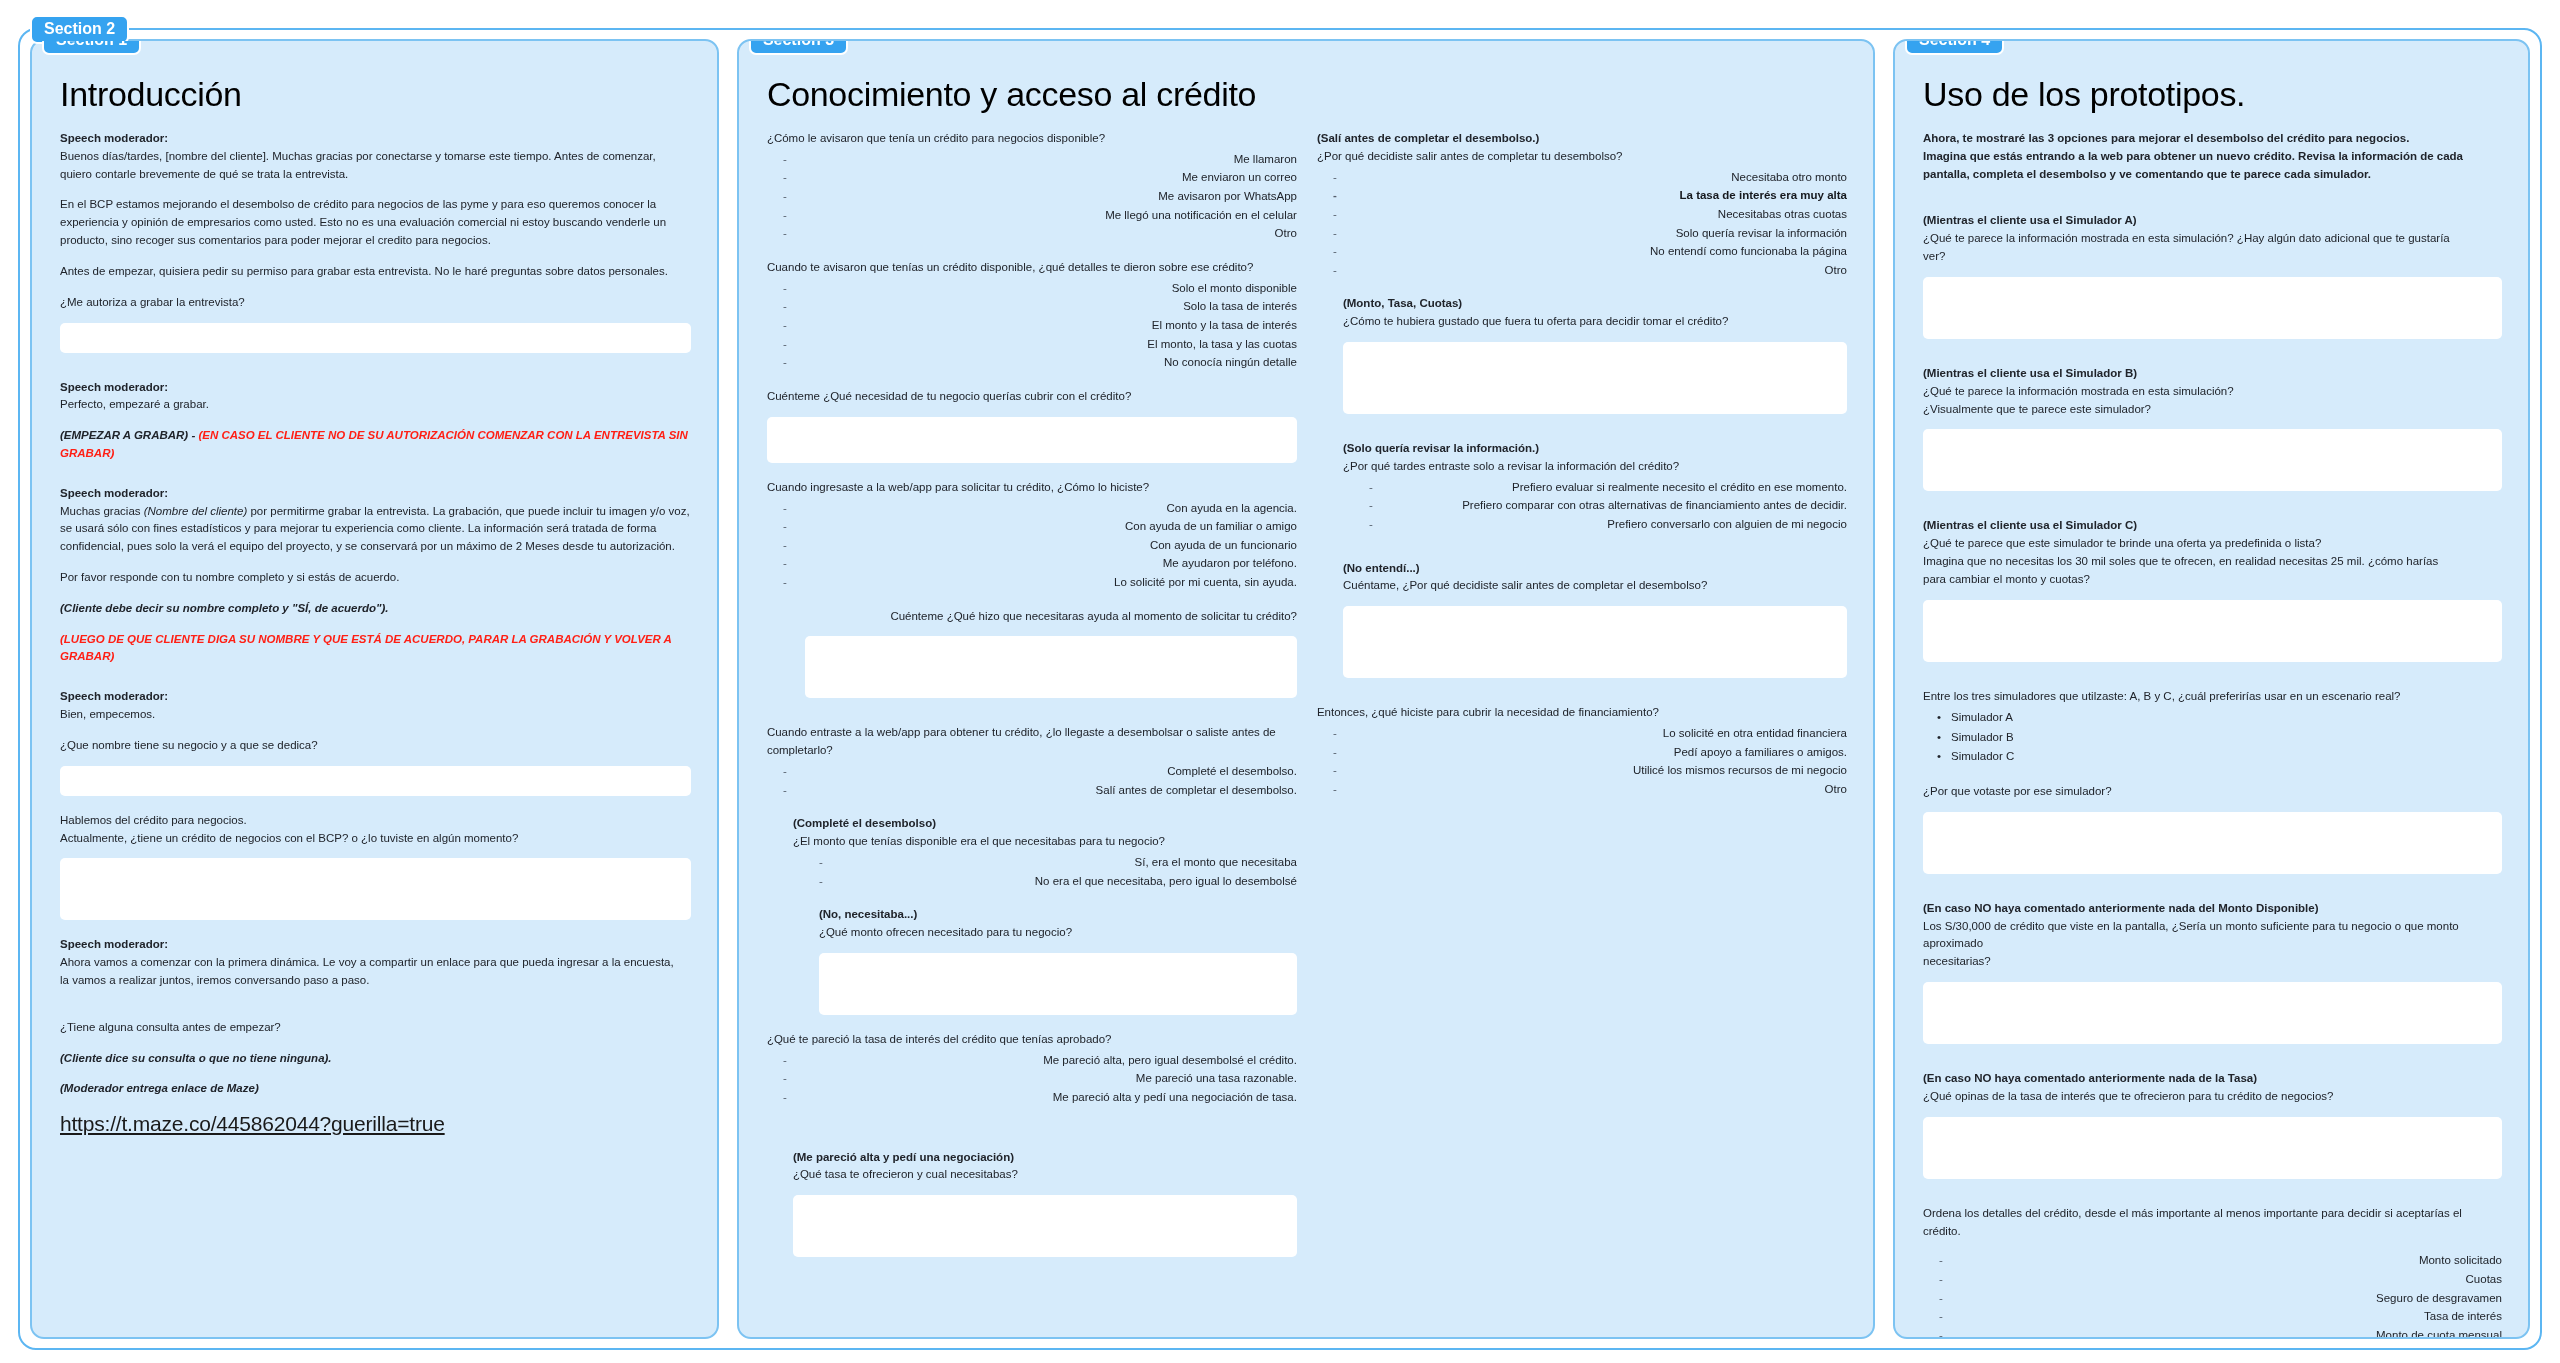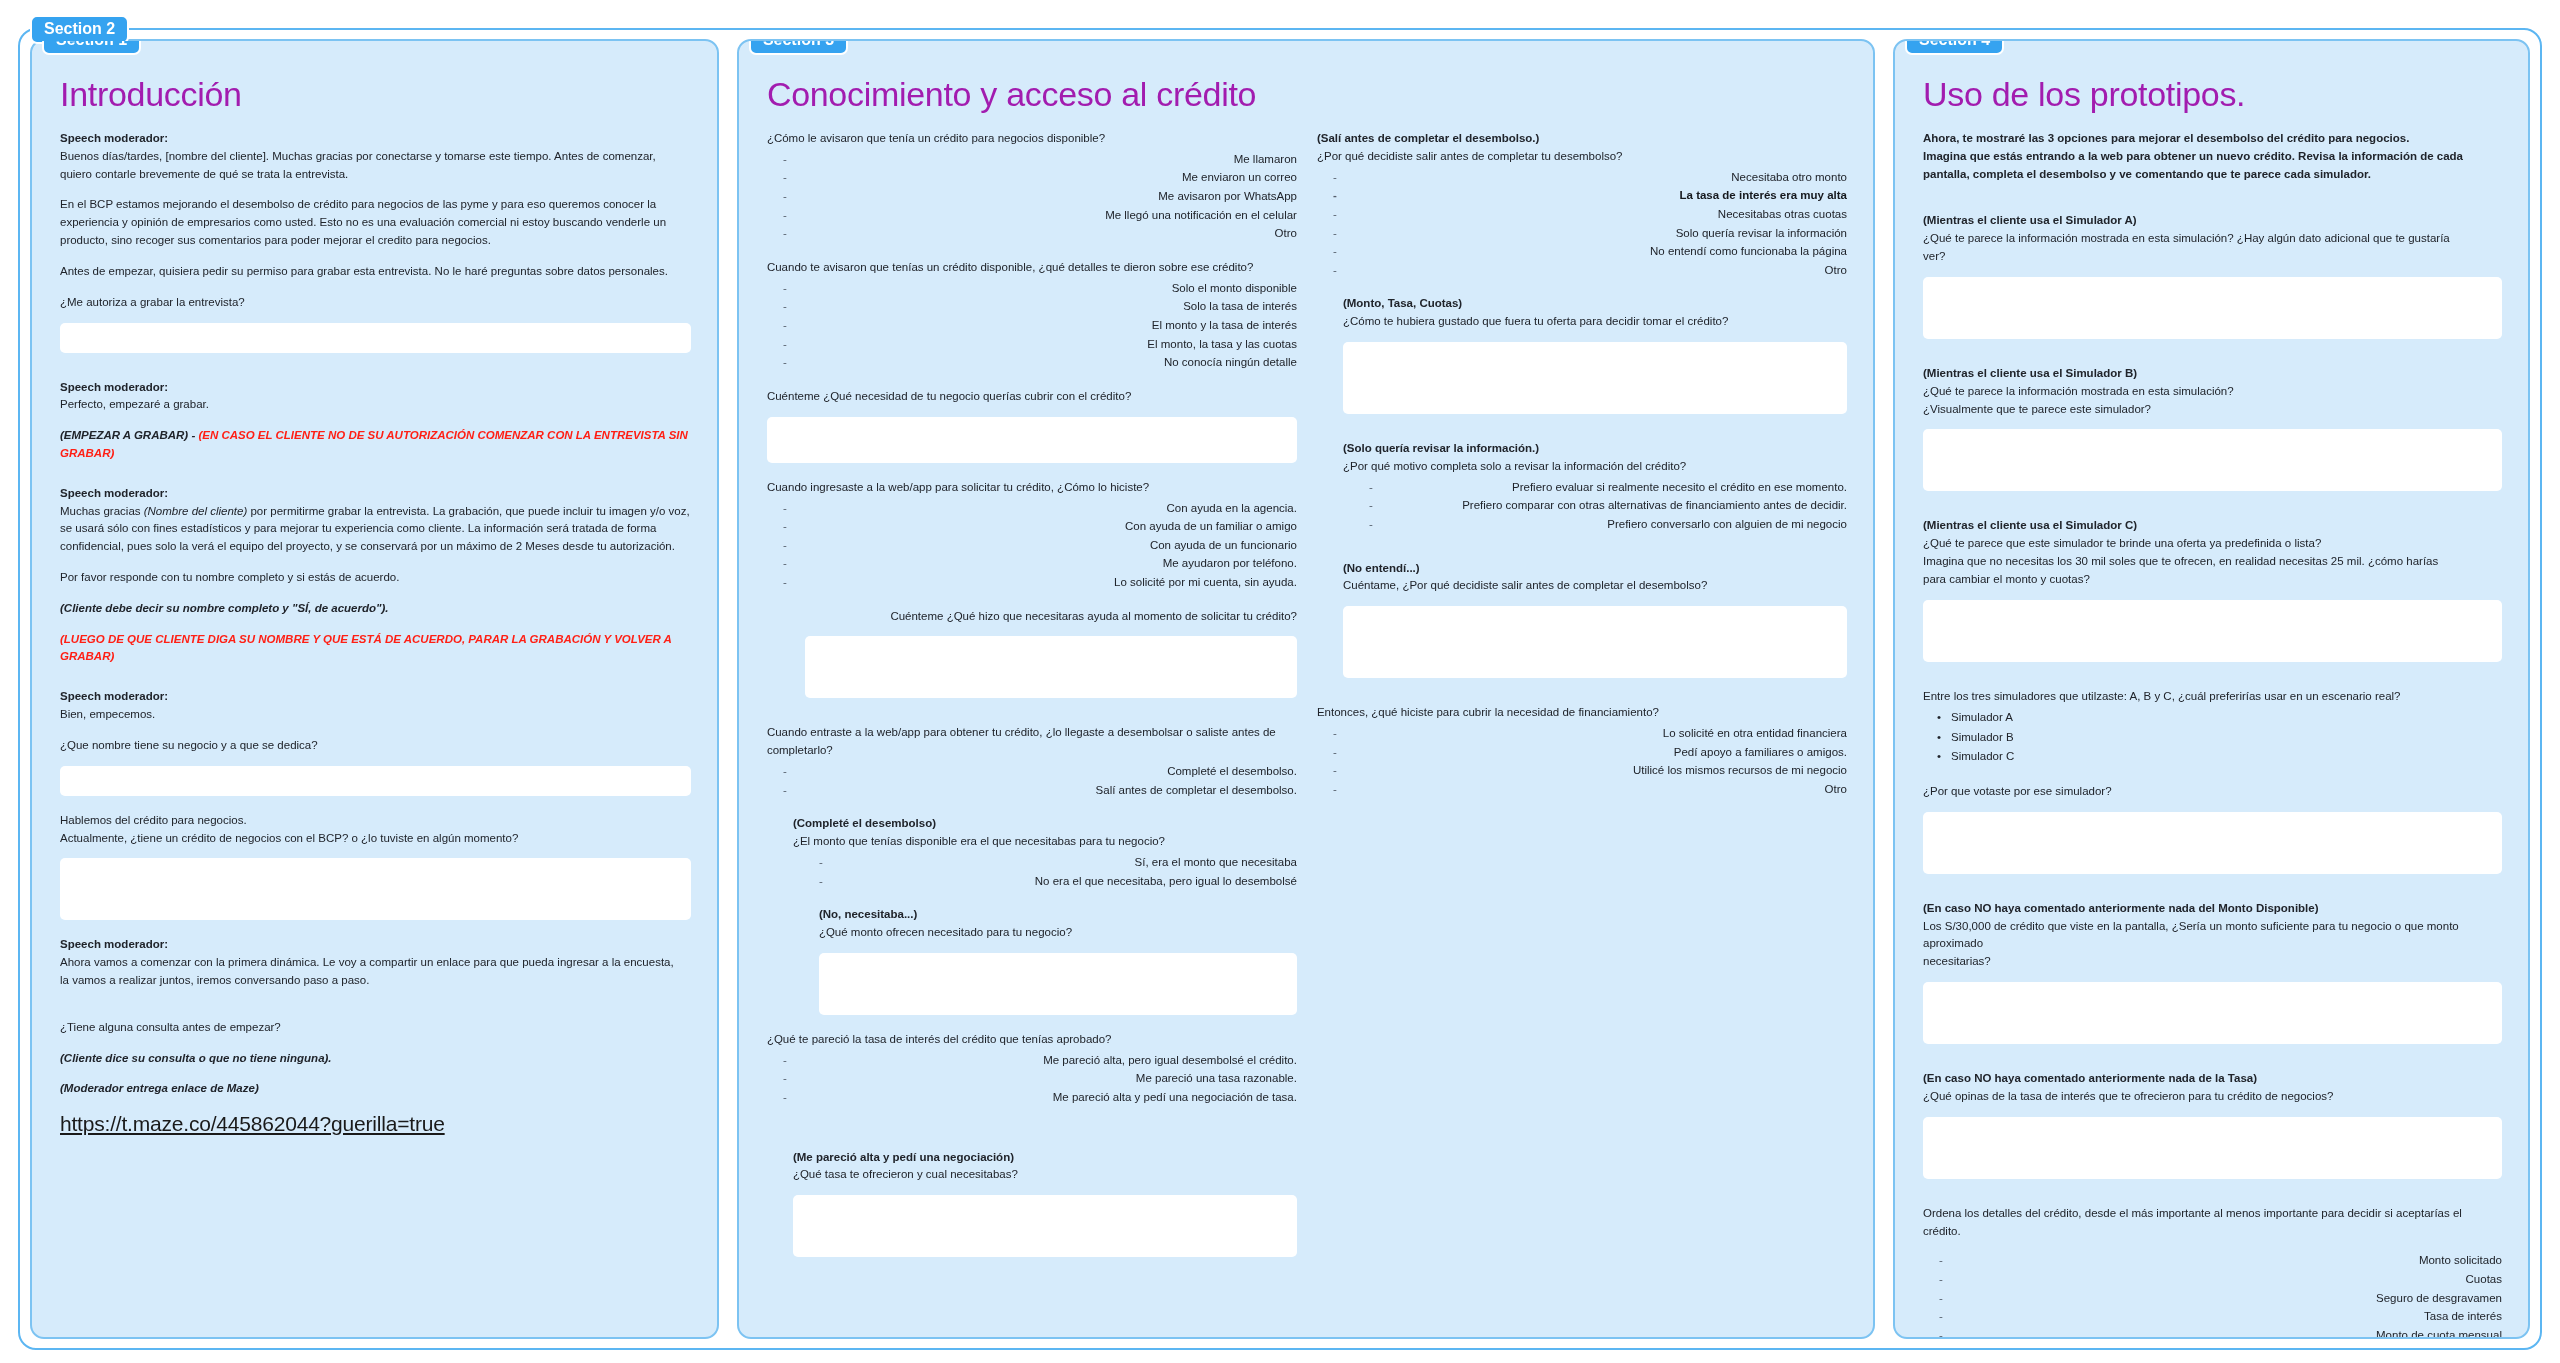--- a/index.html
+++ b/index.html
@@ -56,21 +56,21 @@
   }
   .panel.c1 { width: 690px; }
   .panel.c2 { width: 1140px; }
   .panel.c3 { width: 638px; }
 
   h1.title {
     font-size: 34px;
     font-weight: 400;
     margin: 12px 0 16px 0;
     letter-spacing: -0.3px;
-    color: #a21caf;
+    color: #000000;
   }
 
   .two-col {
     display: flex;
     gap: 20px;
   }
   .two-col > div { width: 50%; }
 
   p, .q, .lead { margin: 0; }
 
@@ -298,21 +298,21 @@
           <div class="gap-md"></div>
           <div class="indent1">
             <div class="q b">(Monto, Tasa, Cuotas)</div>
             <div class="q">¿Cómo te hubiera gustado que fuera tu oferta para decidir tomar el crédito?</div>
             <div class="answer a-xl"></div>
           </div>
 
           <div class="gap-lg"></div>
           <div class="indent1">
             <div class="q b">(Solo quería revisar la información.)</div>
-            <div class="q">¿Por qué motivo completa solo a revisar la información del crédito?</div>
+            <div class="q">¿Por qué tardes entraste solo a revisar la información del crédito?</div>
             <ul class="dash ind">
               <li>Prefiero evaluar si realmente necesito el crédito en ese momento.</li>
               <li>Prefiero comparar con otras alternativas de financiamiento antes de decidir.</li>
               <li>Prefiero conversarlo con alguien de mi negocio</li>
             </ul>
           </div>
 
           <div class="gap-lg"></div>
           <div class="indent1">
             <div class="q b">(No entendí...)</div>

